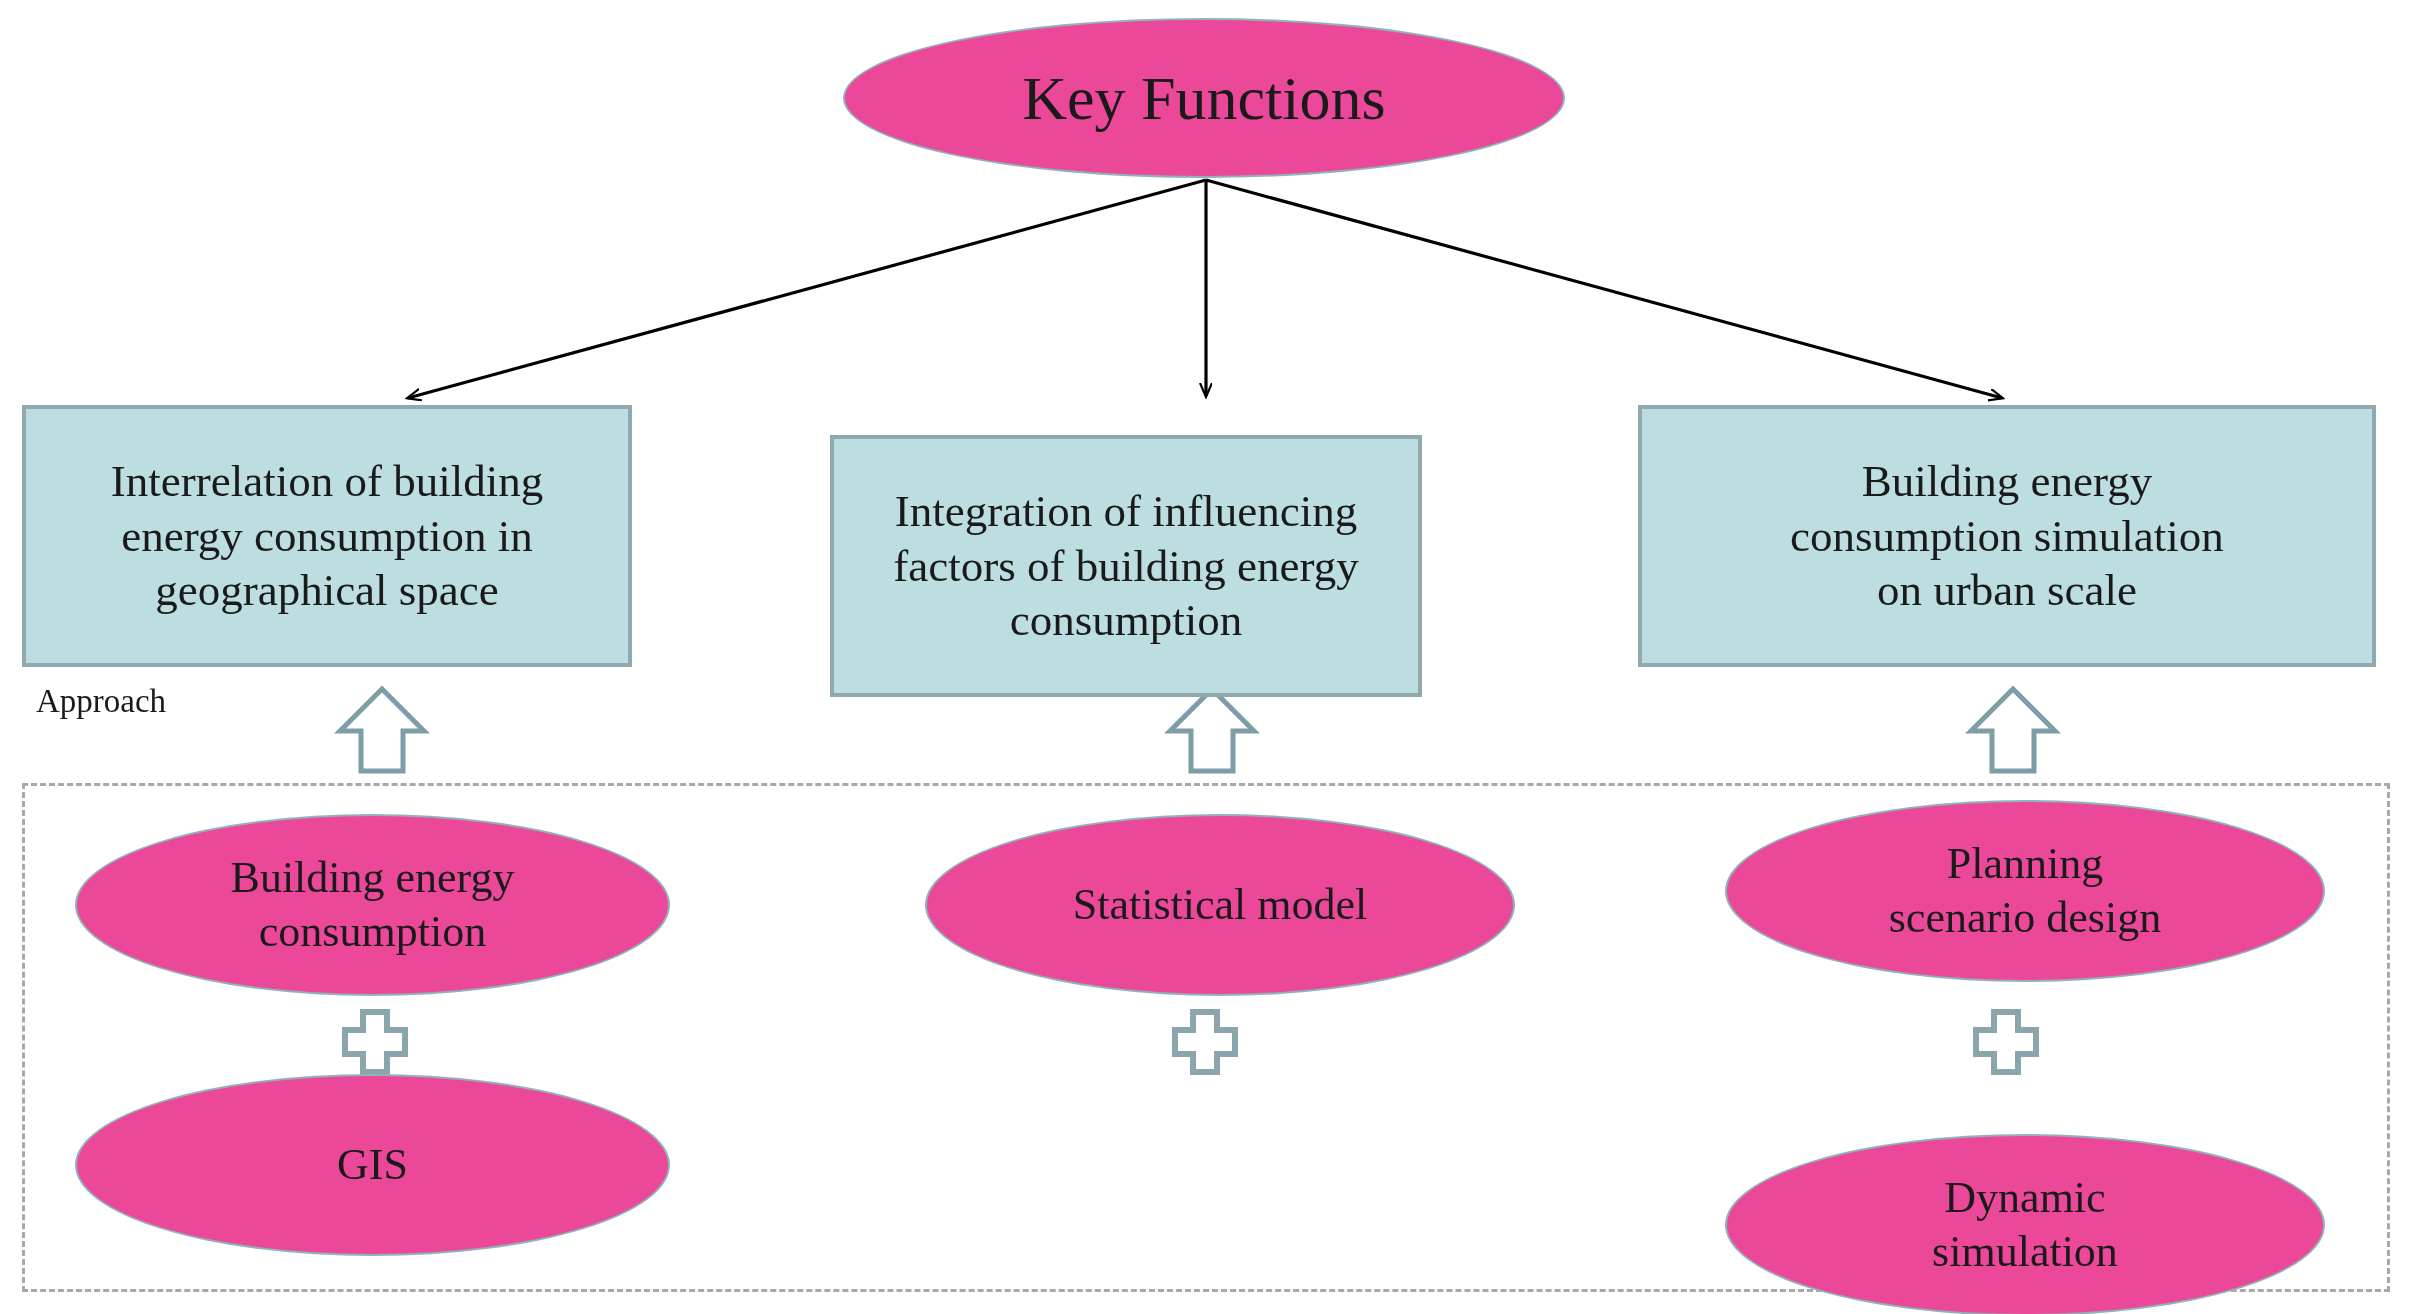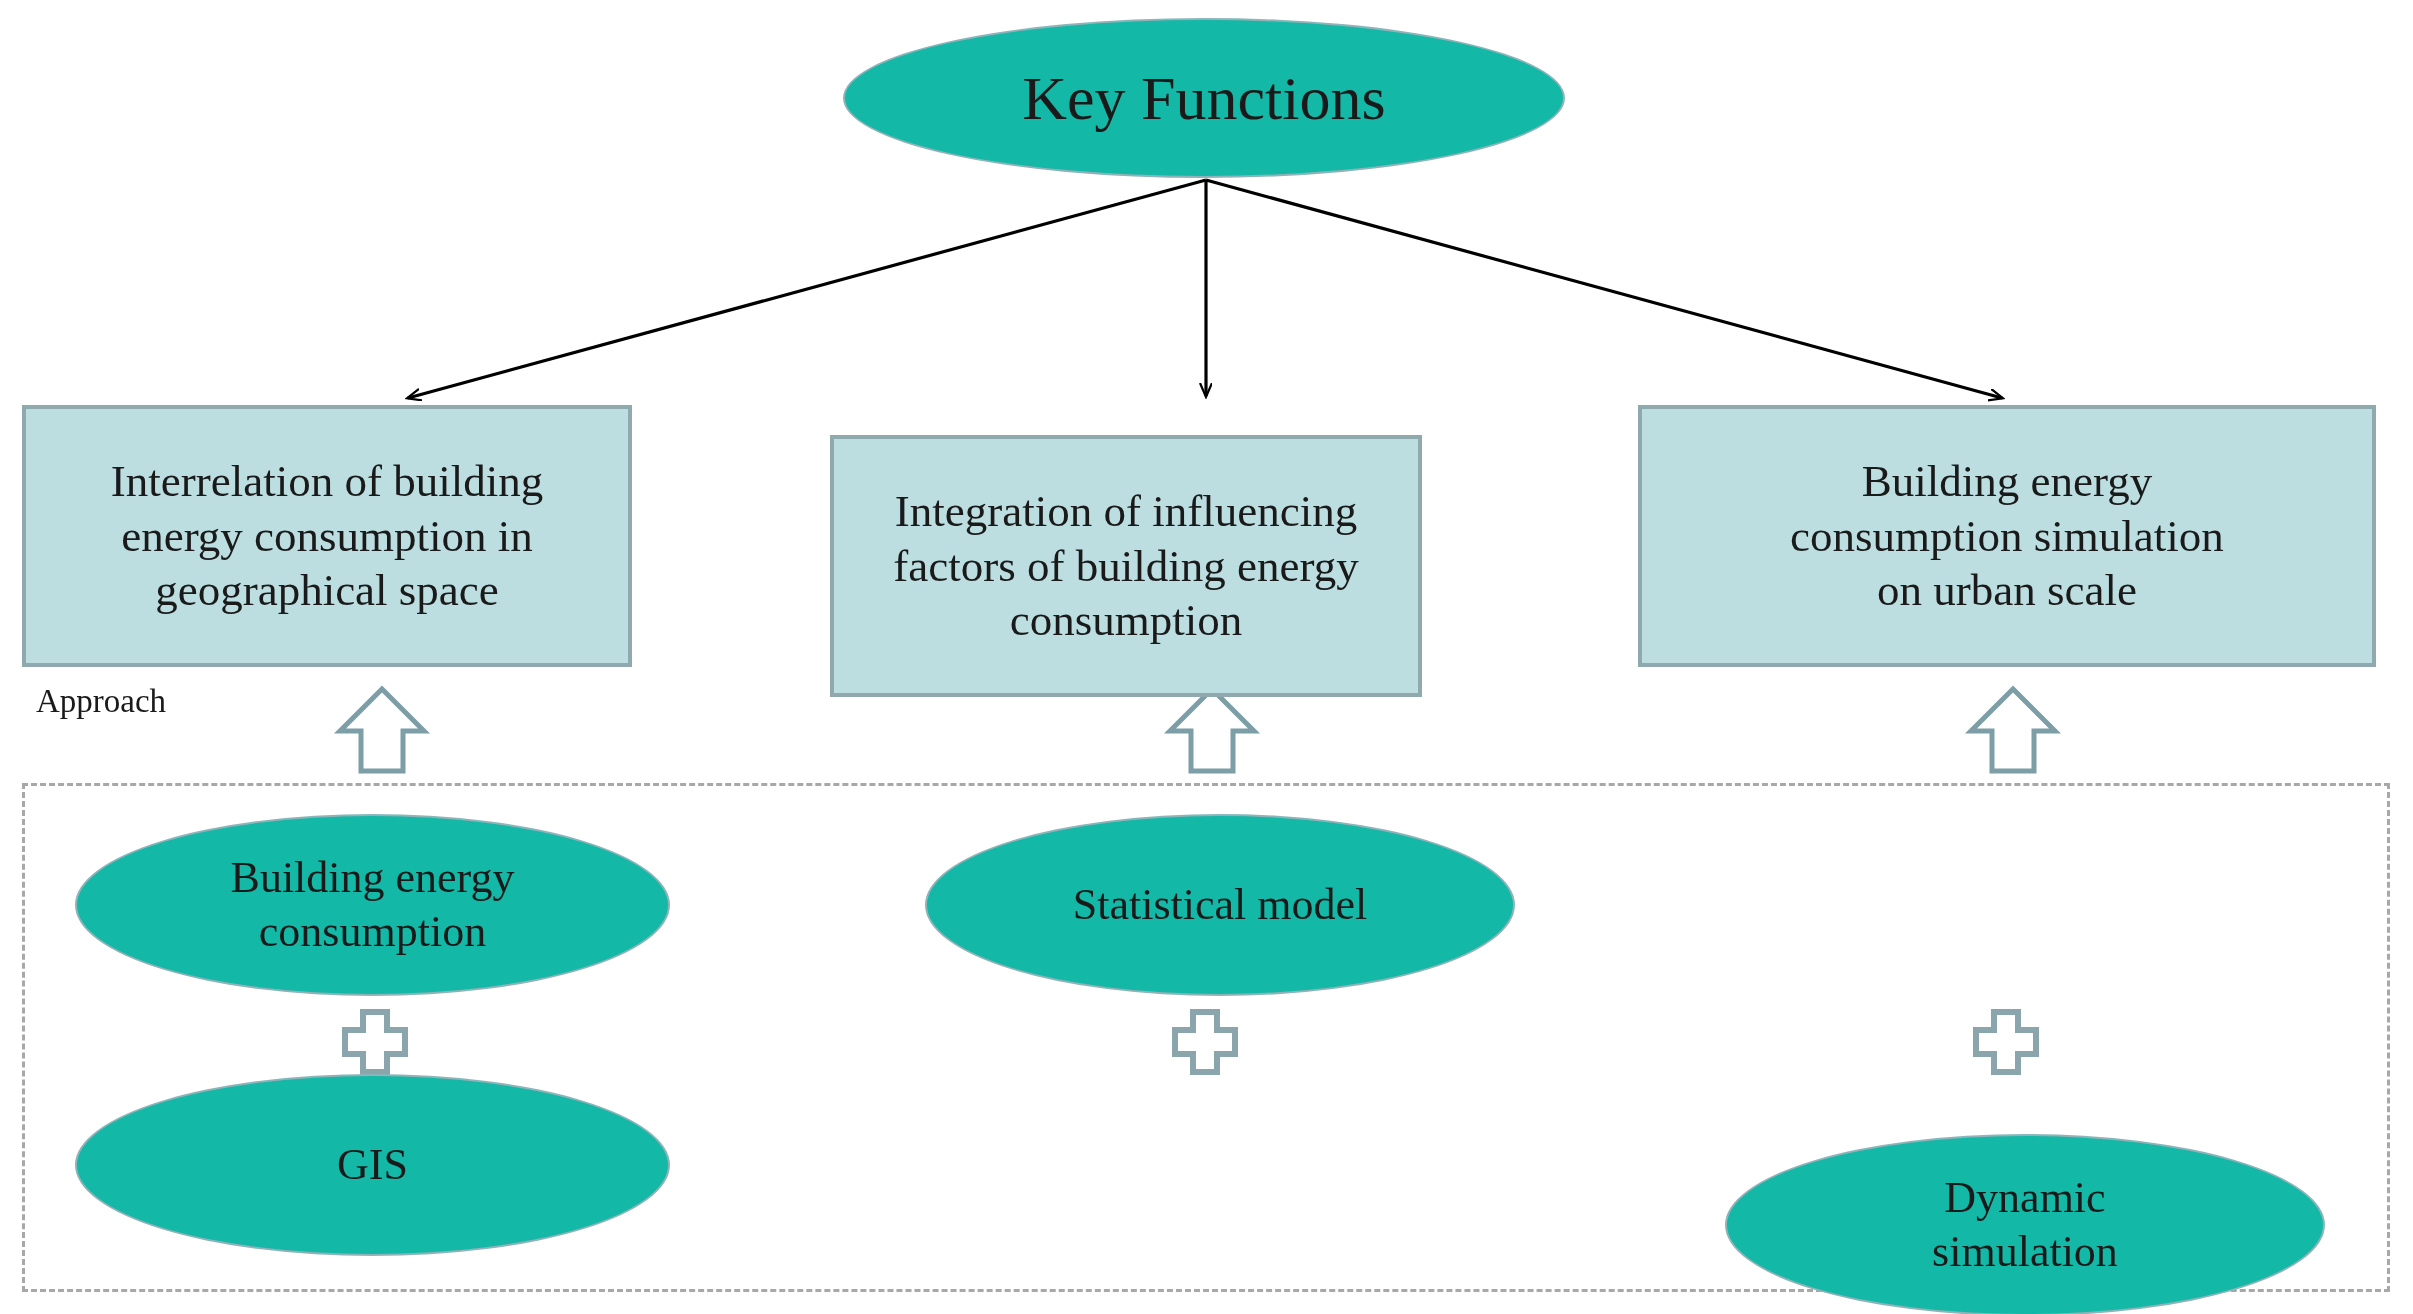--- a/index.html
+++ b/index.html
@@ -20,21 +20,21 @@
   }
   .node {
     position: absolute;
     display: flex;
     align-items: center;
     justify-content: center;
     text-align: center;
     box-sizing: border-box;
   }
   .ellipse {
-    background: #14b8a6;
+    background: #ec4899;
     border: 2px solid #8fb3b8;
     border-radius: 50%;
   }
   .rect {
     background: #bcdee1;
     border: 4px solid #8fa9ae;
   }
   .node .txt {
     display: block;
     width: 92%;
@@ -173,18 +173,22 @@
 consumption</span>
   </div>
   <div class="node ellipse appr-ellipse" id="appr-0-bot">
     <span class="txt">GIS</span>
   </div>
 
   <div class="node ellipse appr-ellipse" id="appr-1-top">
     <span class="txt">Statistical model</span>
   </div>
 
+  <div class="node ellipse appr-ellipse" id="appr-2-top">
+    <span class="txt">Planning
+scenario design</span>
+  </div>
   <div class="node ellipse appr-ellipse" id="appr-2-bot">
     <span class="txt">Dynamic
 simulation</span>
   </div>
 
 </div>
 
 </body></html>

